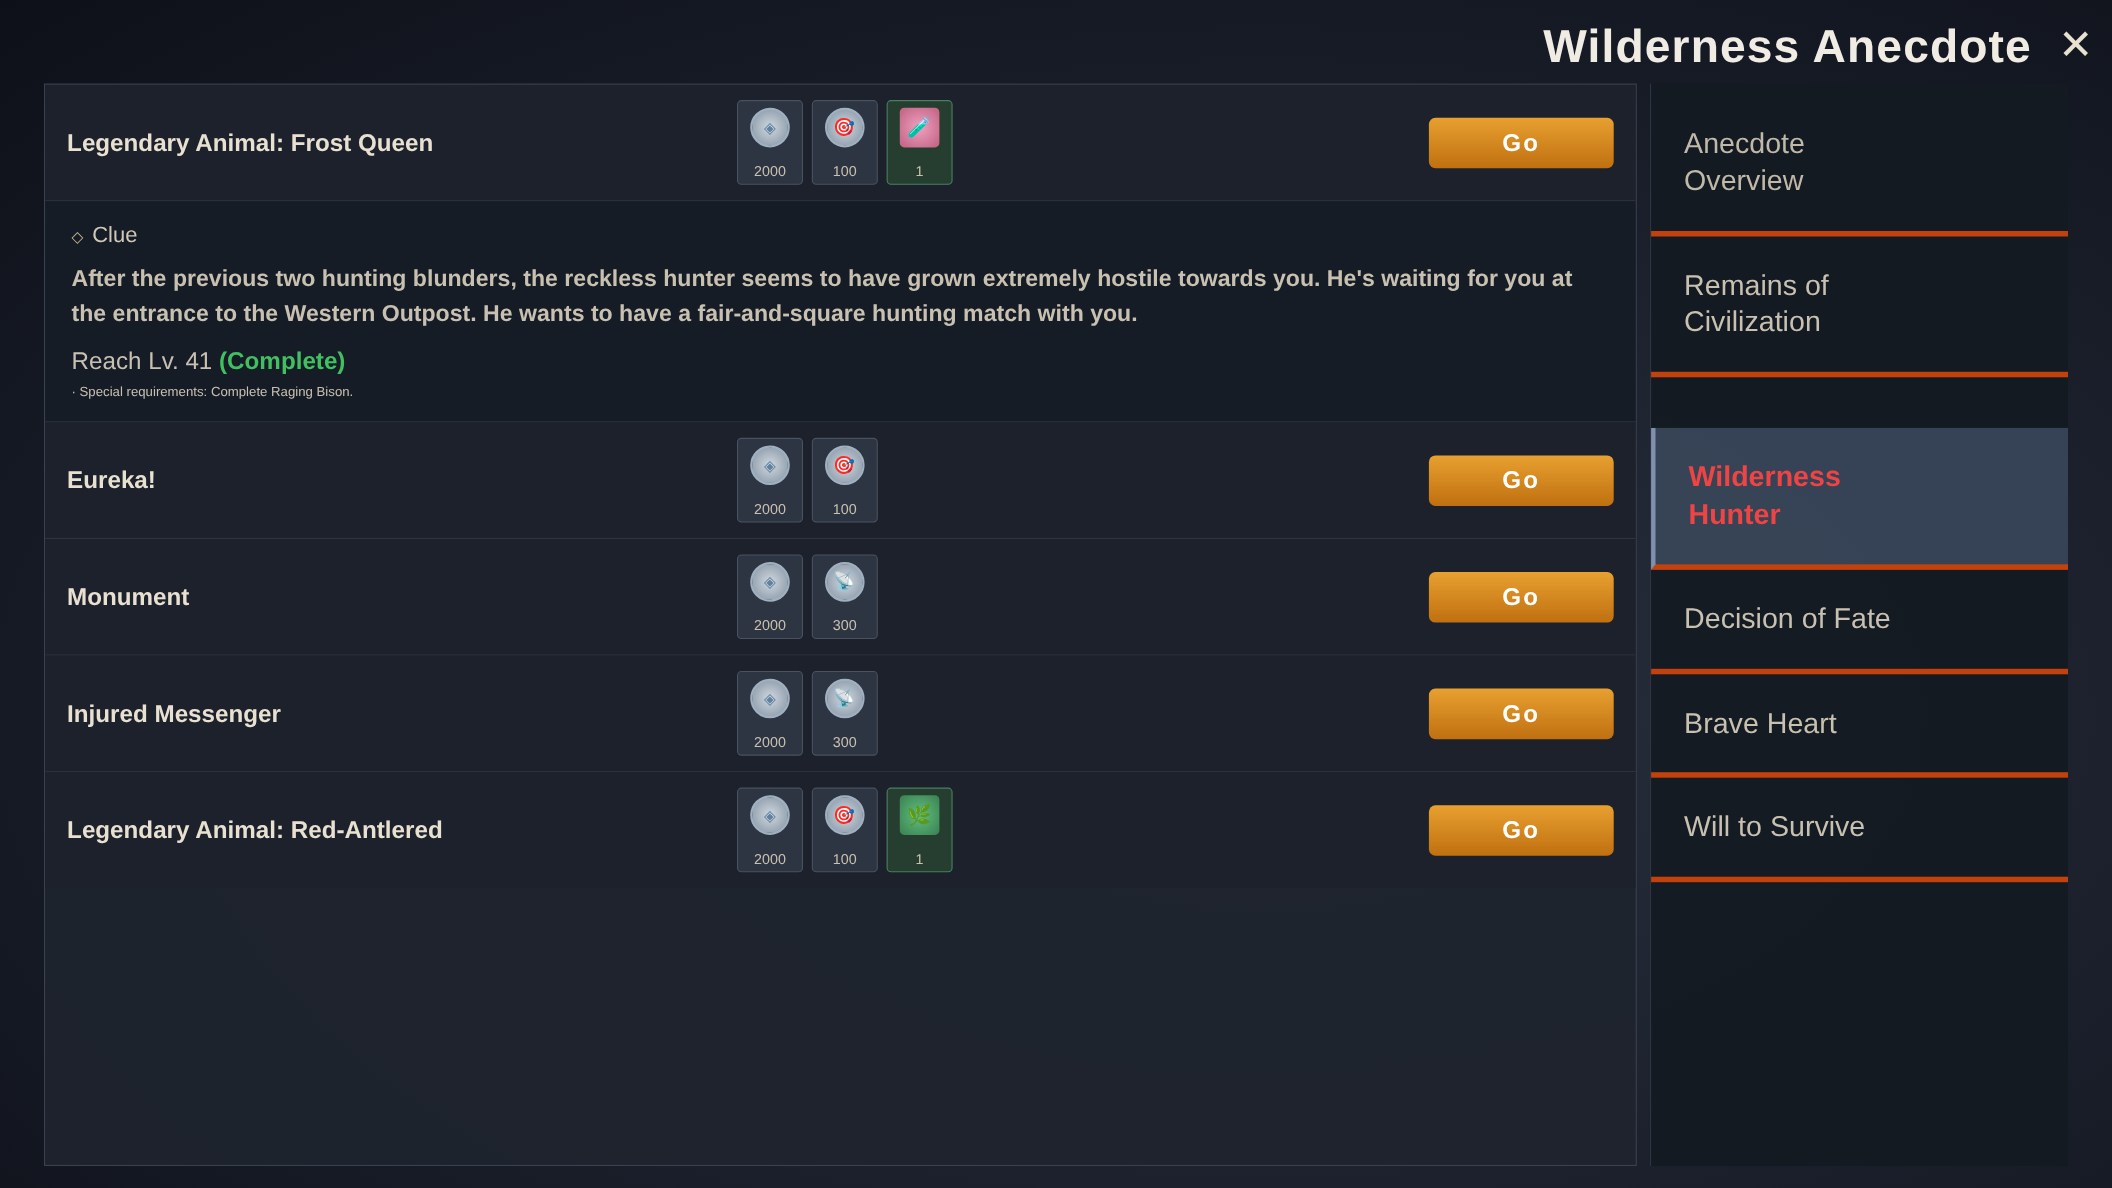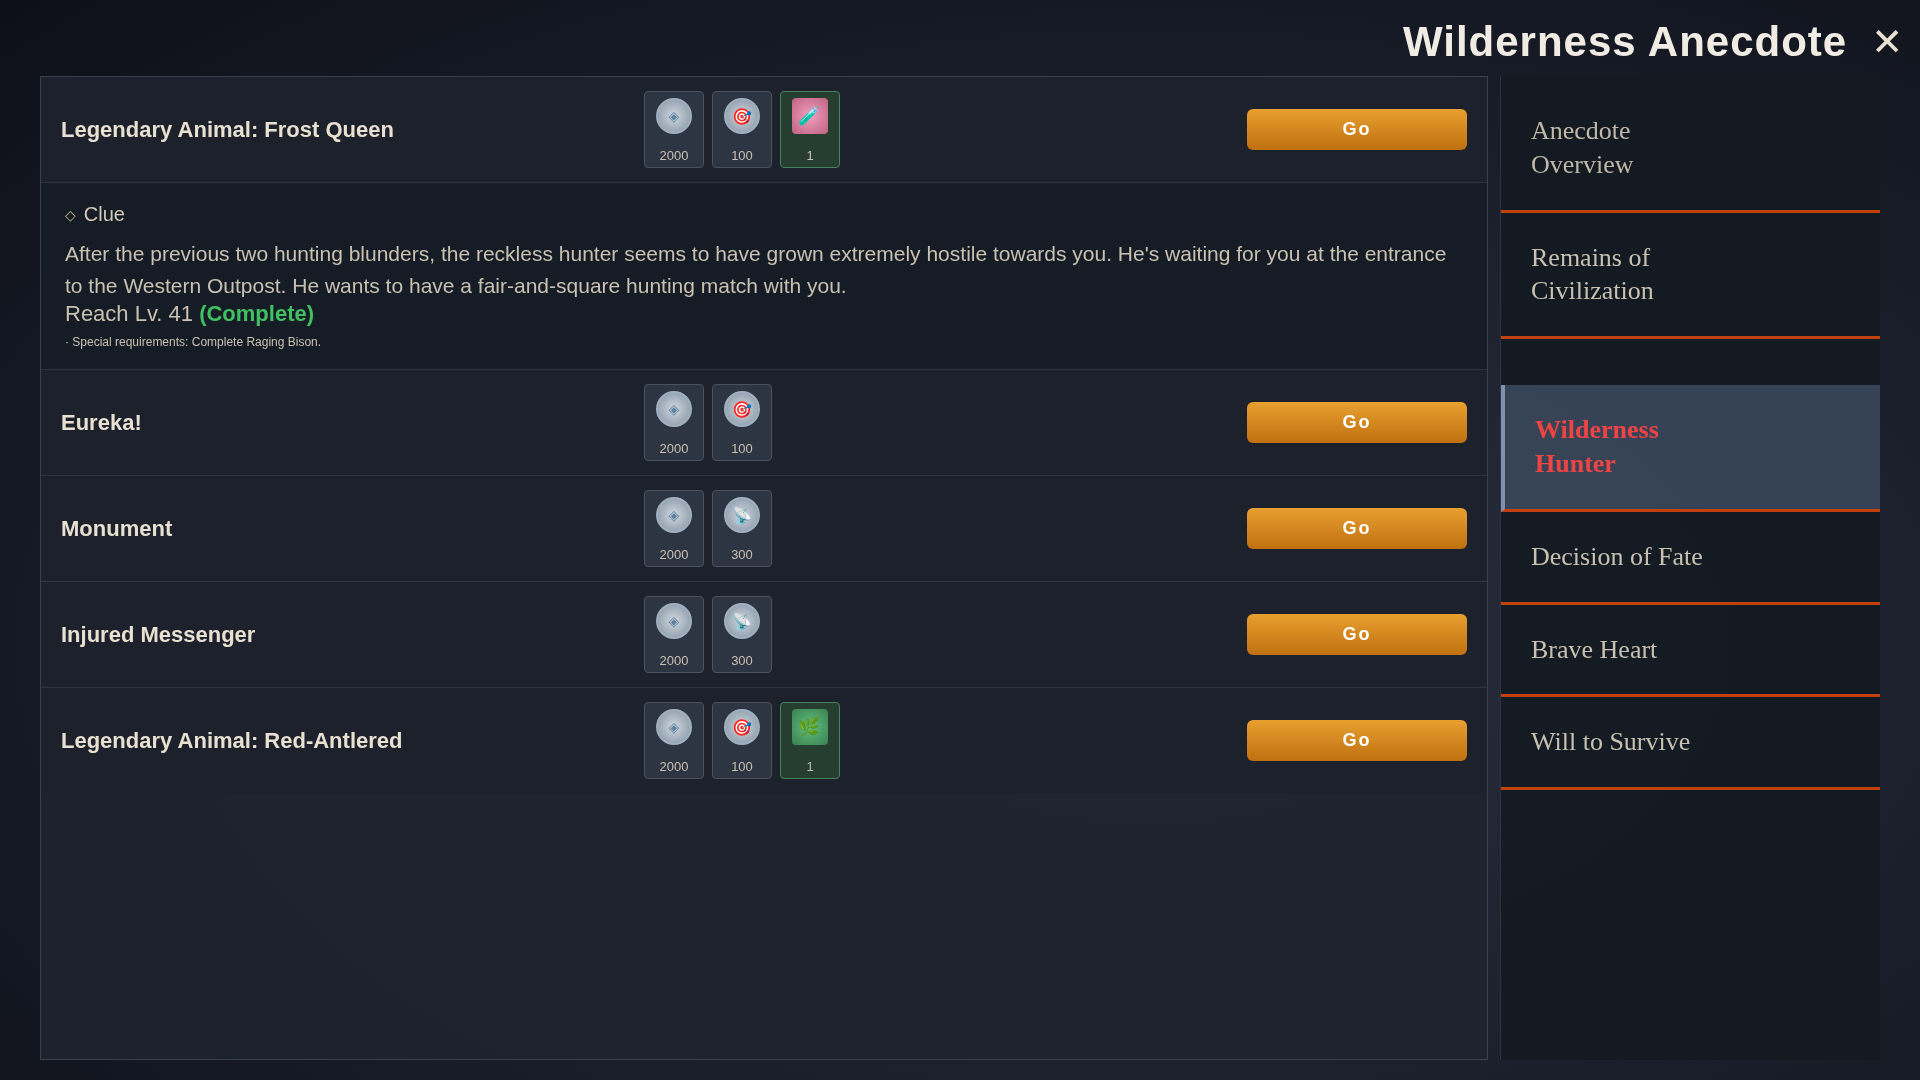--- a/index.html
+++ b/index.html
@@ -159,24 +159,24 @@
       display: flex;
       align-items: center;
       justify-content: center;
       font-size: 18px;
     }
     .go-btn {
       background: linear-gradient(180deg, #e8a030 0%, #c07010 100%);
       color: #fff;
       border: none;
       border-radius: 6px;
-      font-size: 18px;
+      font-size: 22px;
       font-weight: bold;
       padding: 10px 0;
-      width: 220px;
+      width: 168px;
       cursor: pointer;
       letter-spacing: 2px;
       flex-shrink: 0;
     }
     
     .clue-section {
       background: rgba(22, 28, 38, 0.95);
       padding: 20px 24px;
       border-bottom: 1px solid #2e3440;
     }
@@ -189,20 +189,22 @@
       gap: 8px;
     }
     .clue-diamond {
       color: #c0b890;
       font-size: 14px;
     }
     .clue-text {
       font-size: 21px;
       color: #c8c0b0;
       line-height: 1.5;
+      margin-bottom: 14px;
+      font-weight: bold;
     }
     .reach-level {
       font-size: 22px;
       color: #c8c0b0;
       margin-bottom: 8px;
     }
     .complete-badge {
       color: #40c060;
       font-weight: bold;
     }
@@ -217,24 +219,23 @@
       border-left: 1px solid #2e3440;
       display: flex;
       flex-direction: column;
       padding-top: 10px;
     }
     .sidebar-item {
       padding: 28px 30px;
       font-size: 26px;
       color: #c8c0b0;
       cursor: pointer;
-      border-bottom: 3px solid #c2410c;
+      border-bottom: 5px solid #c2410c;
       font-weight: 500;
       line-height: 1.3;
-      font-family: Liberation Serif, serif;
     }
     .sidebar-item.active {
       background: rgba(60, 75, 95, 0.85);
       color: #ef4444;
       font-weight: bold;
       border-left: 4px solid #8090b0;
       margin-top: 46px;
     }
     .sidebar-item.overview {
       font-size: 26px;

